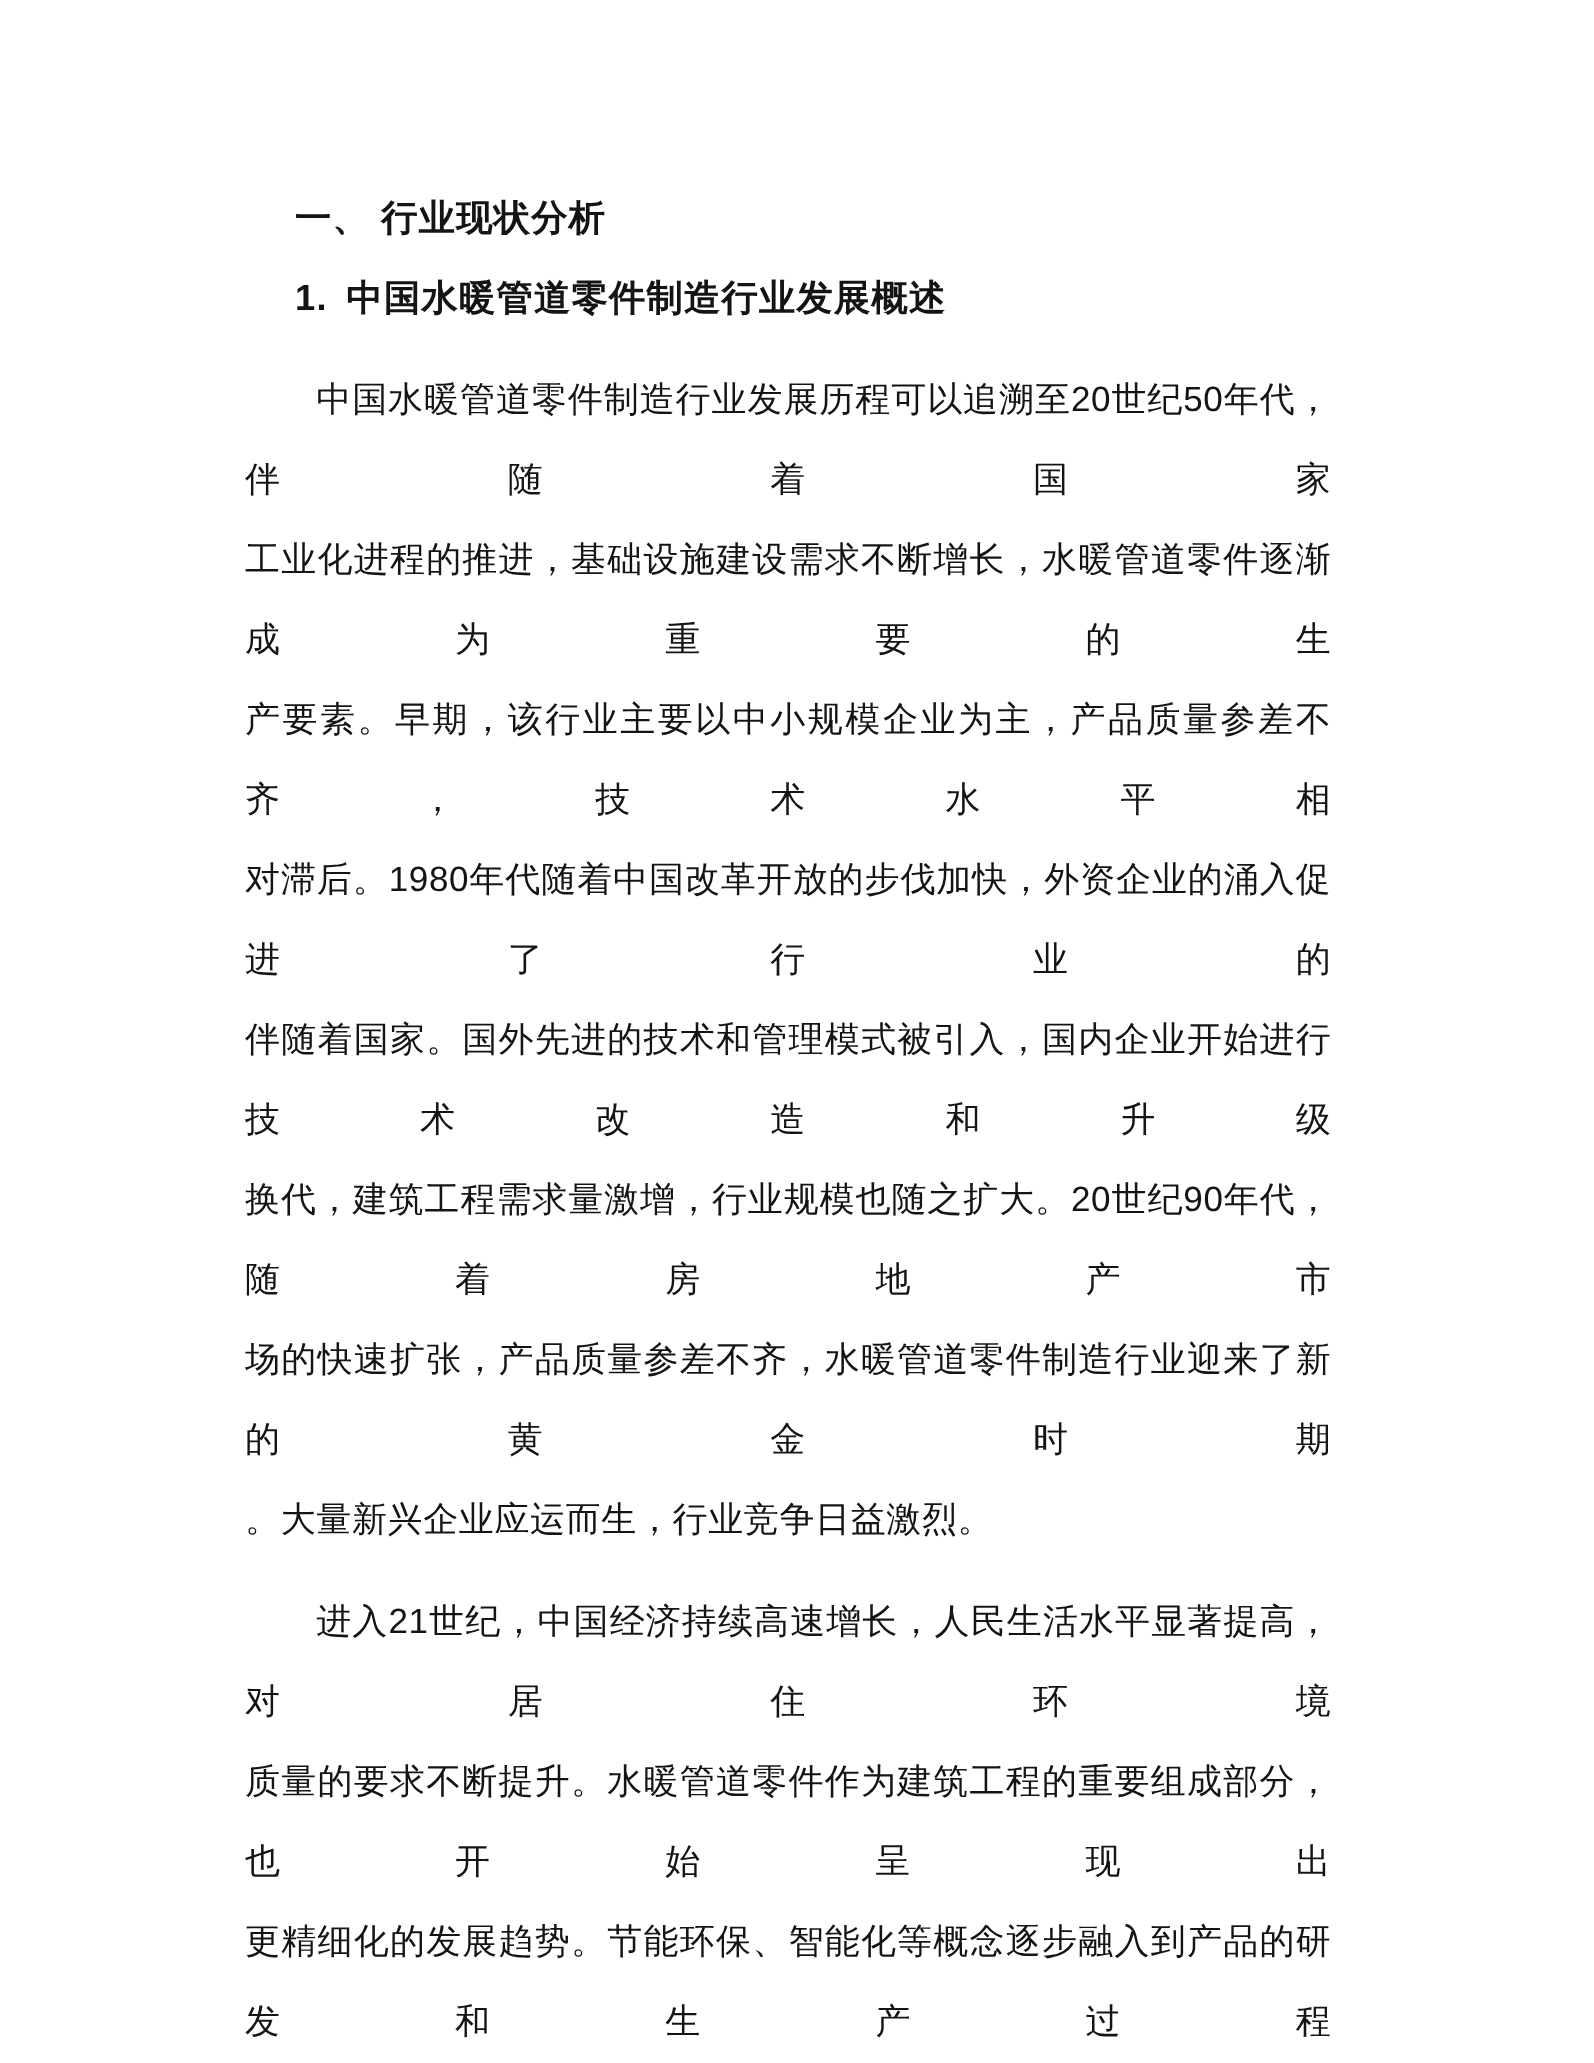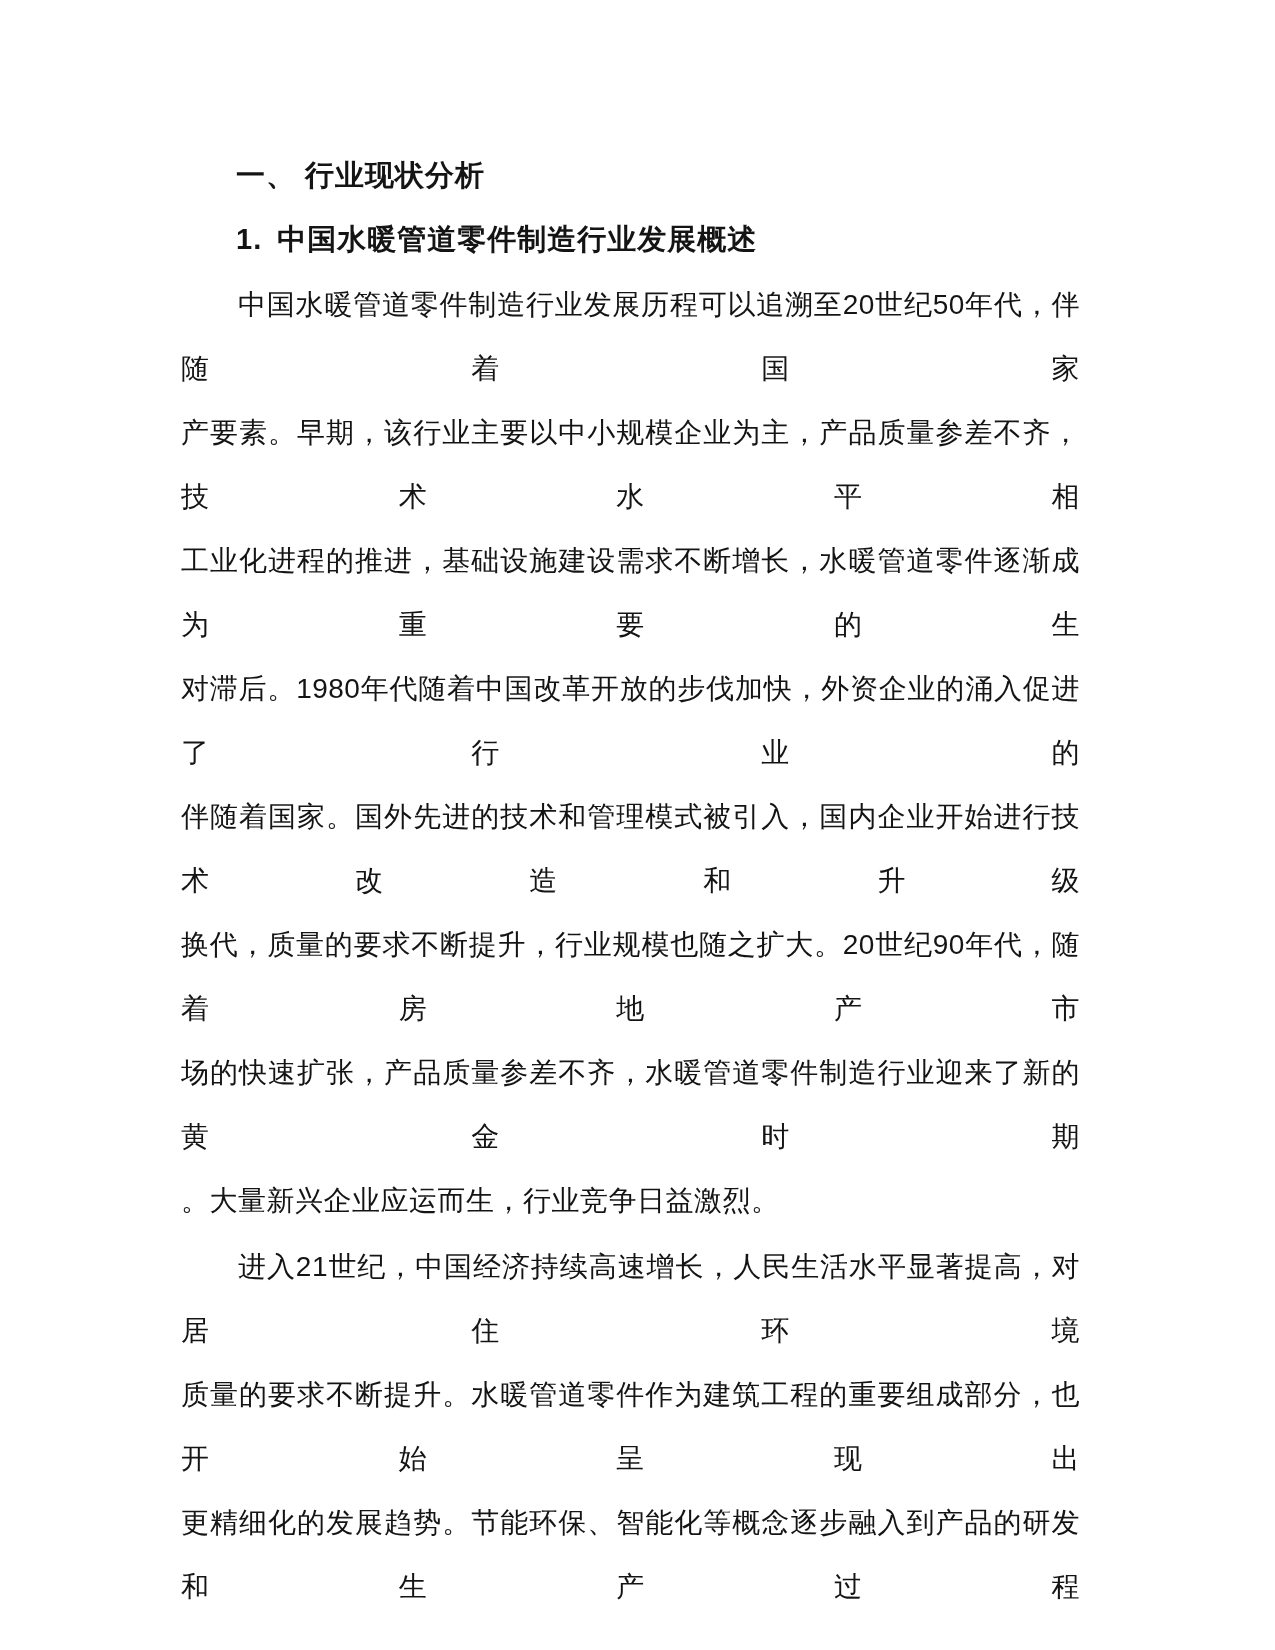--- a/index.html
+++ b/index.html
@@ -27,21 +27,21 @@
     padding-left: 57px;
     letter-spacing: 1px;
     white-space: nowrap;
   }
   .heading .num {
     display: inline-block;
   }
   .heading-1 .num { margin-right: 9px; }
   .heading-2 .num { margin-right: 15px; }
   .para {
-    margin: 2px;
+    margin: 17px;
   }
   .line {
     font-size: 28px;
     font-weight: 400;
     line-height: 64px;
     text-align: justify;
     text-align-last: justify;
     letter-spacing: 0.5px;
   }
   .line.first {
@@ -63,25 +63,25 @@
     </div>
 
     <div class="heading heading-2">
       <span class="num">1.</span><span>中国水暖管道零件制造行业发展概述</span>
     </div>
 
 
     <div id="paragraphs">
         <div class="para">
           <div class="line first">中国水暖管道零件制造行业发展历程可以追溯至20世纪50年代，伴随着国家</div>
+          <div class="line">工业化进程的推进，基础设施建设需求不断增长，水暖管道零件逐渐成为重要的生</div>
           <div class="line">产要素。早期，该行业主要以中小规模企业为主，产品质量参差不齐，技术水平相</div>
-          <div class="line">工业化进程的推进，基础设施建设需求不断增长，水暖管道零件逐渐成为重要的生</div>
           <div class="line">对滞后。1980年代随着中国改革开放的步伐加快，外资企业的涌入促进了行业的</div>
           <div class="line">伴随着国家。国外先进的技术和管理模式被引入，国内企业开始进行技术改造和升级</div>
-          <div class="line">换代，质量的要求不断提升，行业规模也随之扩大。20世纪90年代，随着房地产市</div>
+          <div class="line">换代，建筑工程需求量激增，行业规模也随之扩大。20世纪90年代，随着房地产市</div>
           <div class="line">场的快速扩张，产品质量参差不齐，水暖管道零件制造行业迎来了新的黄金时期</div>
           <div class="line last">。大量新兴企业应运而生，行业竞争日益激烈。</div>
         </div>
         <div class="para">
           <div class="line first">进入21世纪，中国经济持续高速增长，人民生活水平显著提高，对居住环境</div>
           <div class="line">质量的要求不断提升。水暖管道零件作为建筑工程的重要组成部分，也开始呈现出</div>
           <div class="line">更精细化的发展趋势。节能环保、智能化等概念逐步融入到产品的研发和生产过程</div>
         </div>
       </div>
 

